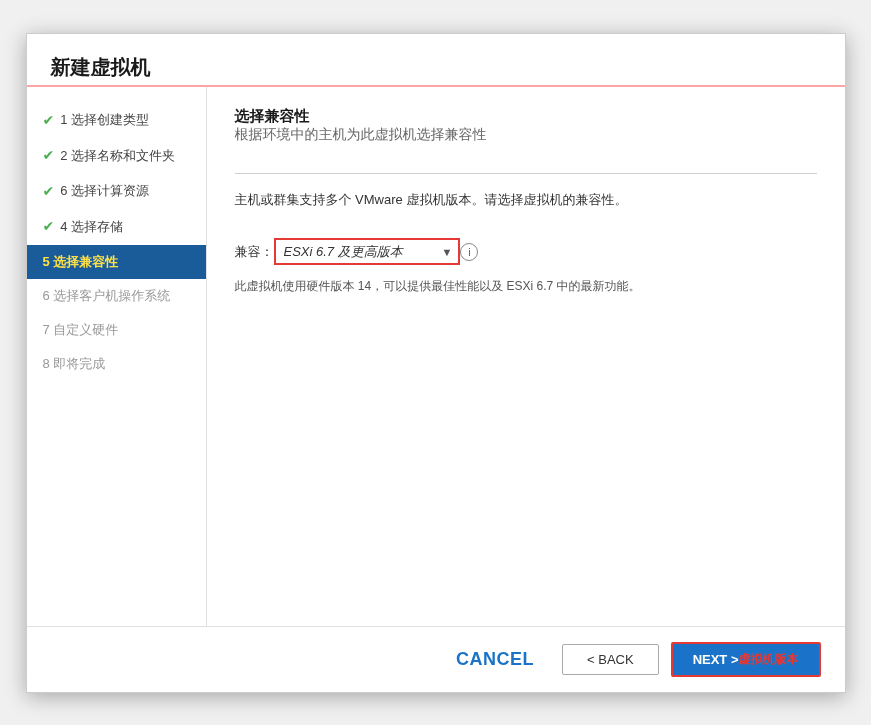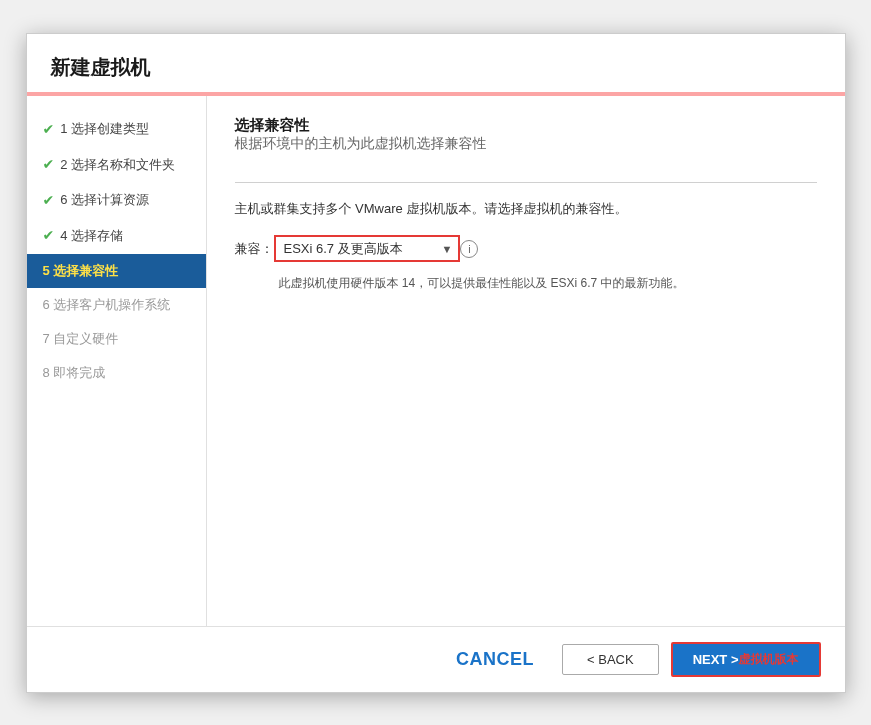--- a/index.html
+++ b/index.html
@@ -15,22 +15,22 @@
     .dialog {
       background: #fff;
       width: 820px;
       min-height: 660px;
       border: 1px solid #ccc;
       box-shadow: 0 4px 20px rgba(0,0,0,0.3);
       display: flex;
       flex-direction: column;
     }
     .dialog-header {
-      padding: 20px 24px 11px 24px;
-      border-bottom: 4px solid #fca5a5;
+      padding: 20px 24px 4px 24px;
+      border-bottom: 2px solid #fca5a5;
     }
     .dialog-header h1 {
       font-size: 20px;
       font-weight: 600;
       color: #1a1a1a;
     }
     .dialog-body {
       display: flex;
       flex: 1;
     }
@@ -82,21 +82,21 @@
       margin-bottom: 29px;
     }
     .divider {
       border: none;
       border-top: 1px solid #d0d0d0;
       margin: 8px 0 16px 0;
     }
     .description-text {
       font-size: 13px;
       color: #333;
-      margin-bottom: 16px;
+      margin-bottom: 28px;
       line-height: 1.6;
     }
     .compat-row {
       display: flex;
       align-items: center;
       gap: 0;
       margin-bottom: 12px;
     }
     .compat-label {
       font-size: 13px;
@@ -111,20 +111,21 @@
     .compat-select {
       border: none;
       outline: none;
       font-size: 13px;
       padding: 4px 8px;
       color: #333;
       background: #fff;
       cursor: pointer;
       min-width: 160px;
       appearance: none;
+      font-style: italic;
       -webkit-appearance: none;
     }
     .select-arrow {
       padding: 4px 6px;
       color: #555;
       font-size: 11px;
       pointer-events: none;
     }
     .info-icon {
       width: 18px;
@@ -136,21 +137,20 @@
       justify-content: center;
       font-size: 11px;
       color: #666;
       cursor: pointer;
     }
     .hw-note {
       font-size: 12px;
       color: #555;
       margin-top: 4px;
       line-height: 1.6;
-      margin-left: 44px;
     }
     .dialog-footer {
       padding: 14px 24px;
       border-top: 1px solid #e0e0e0;
       display: flex;
       align-items: center;
       justify-content: flex-end;
       gap: 12px;
     }
     .btn-cancel {

